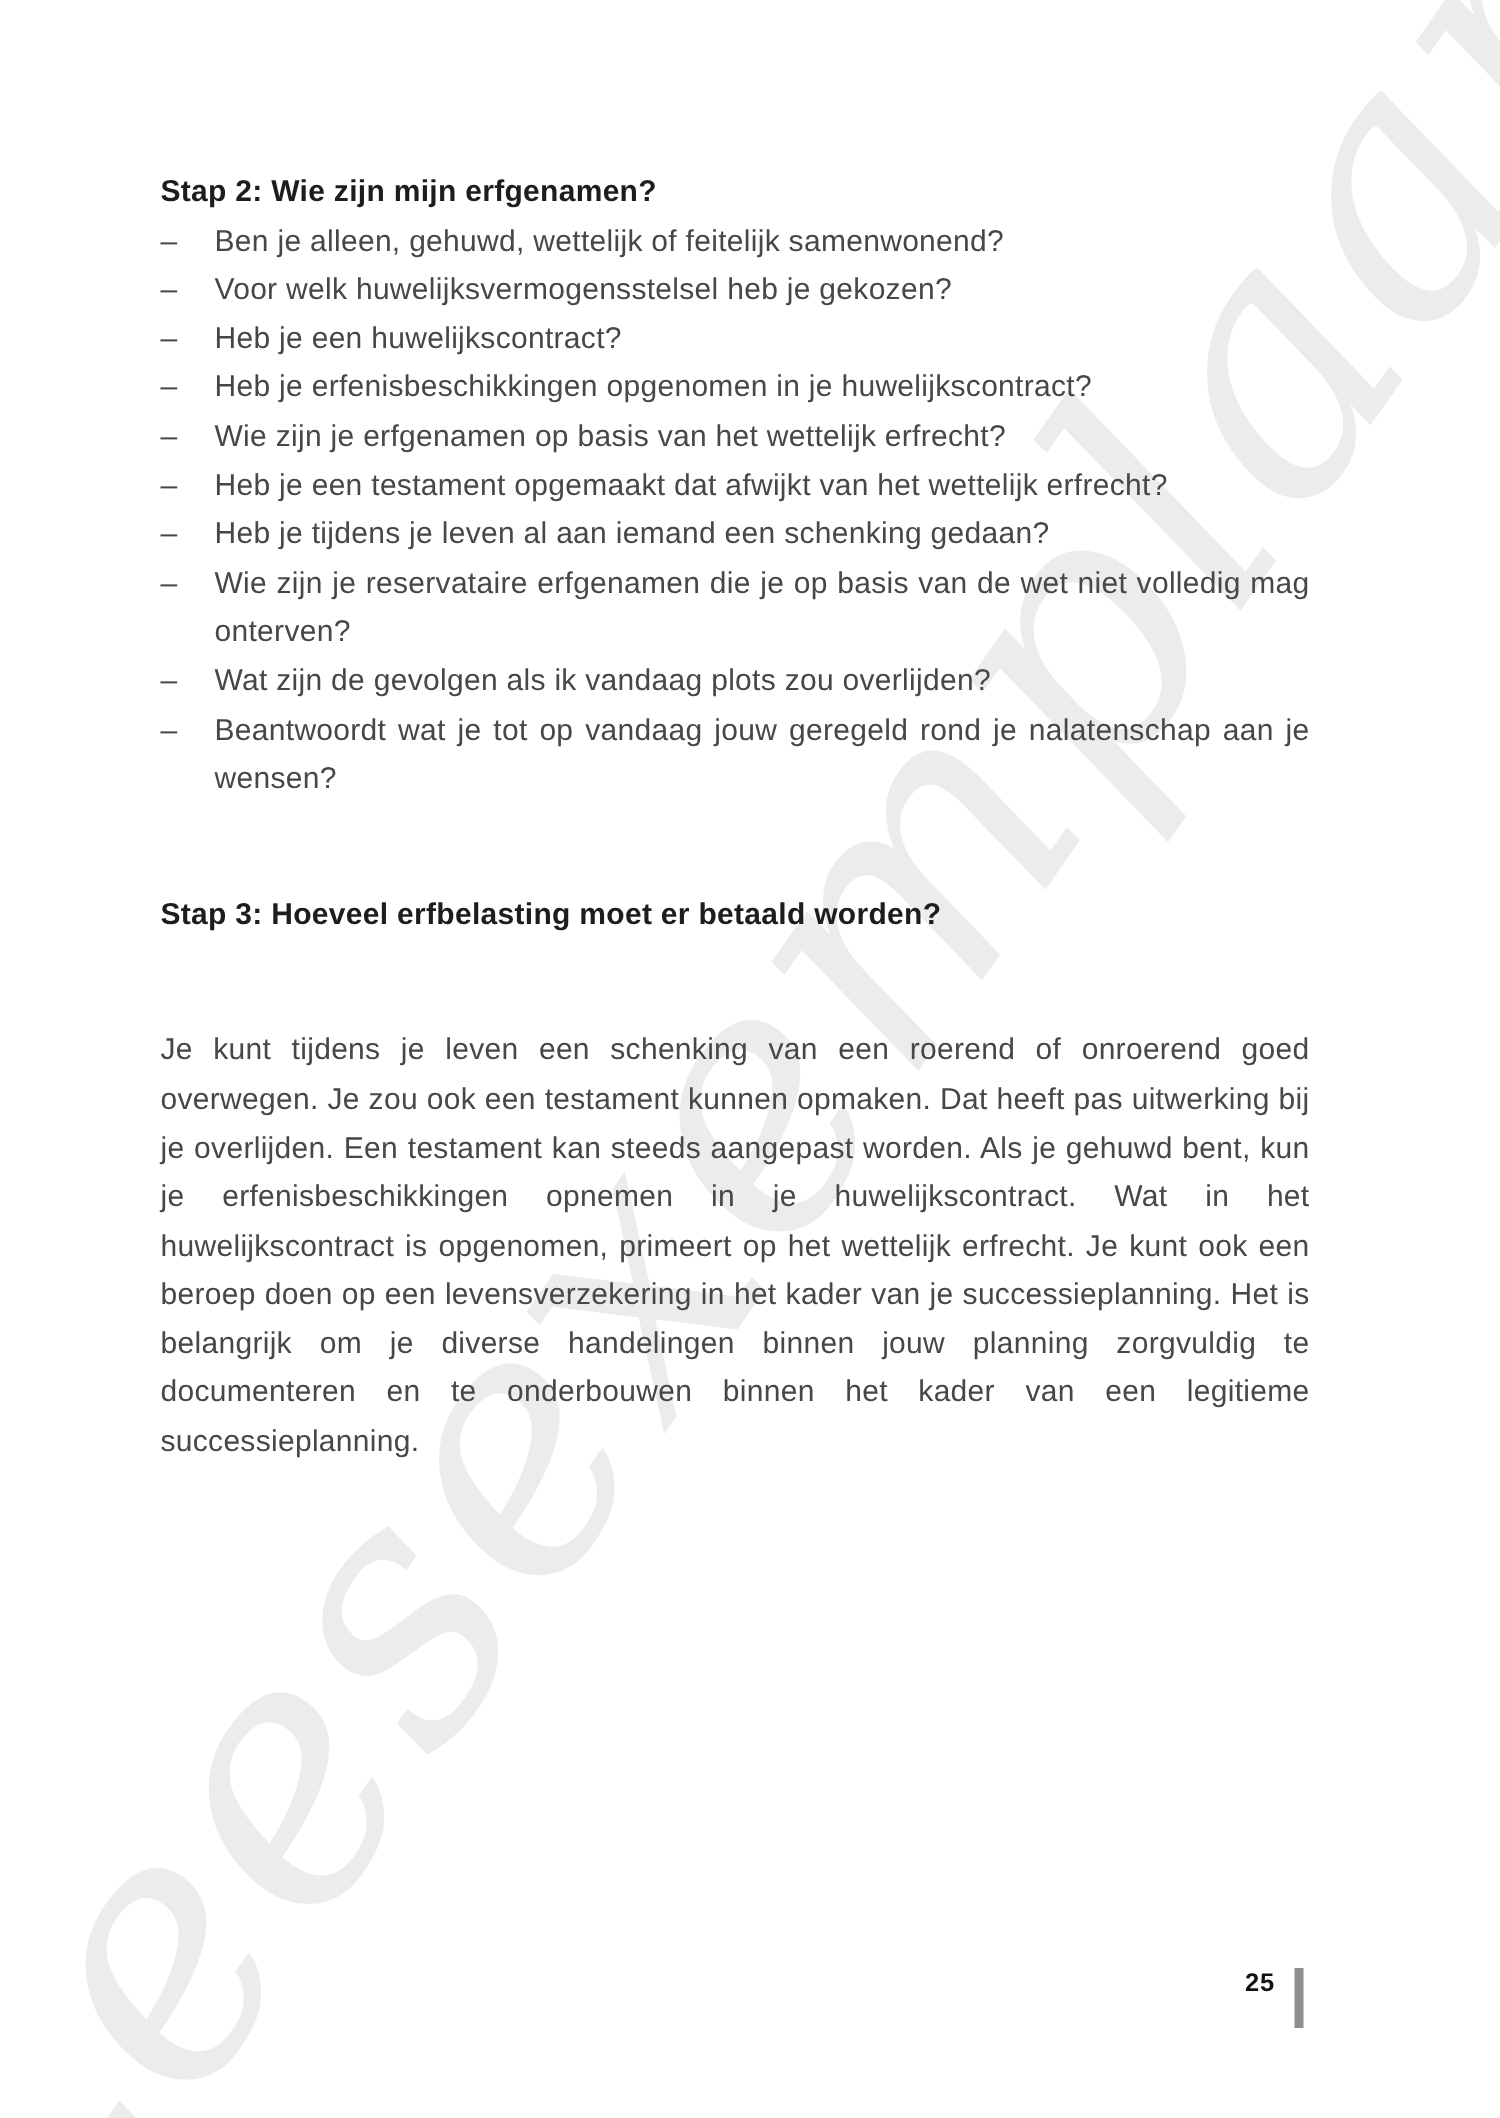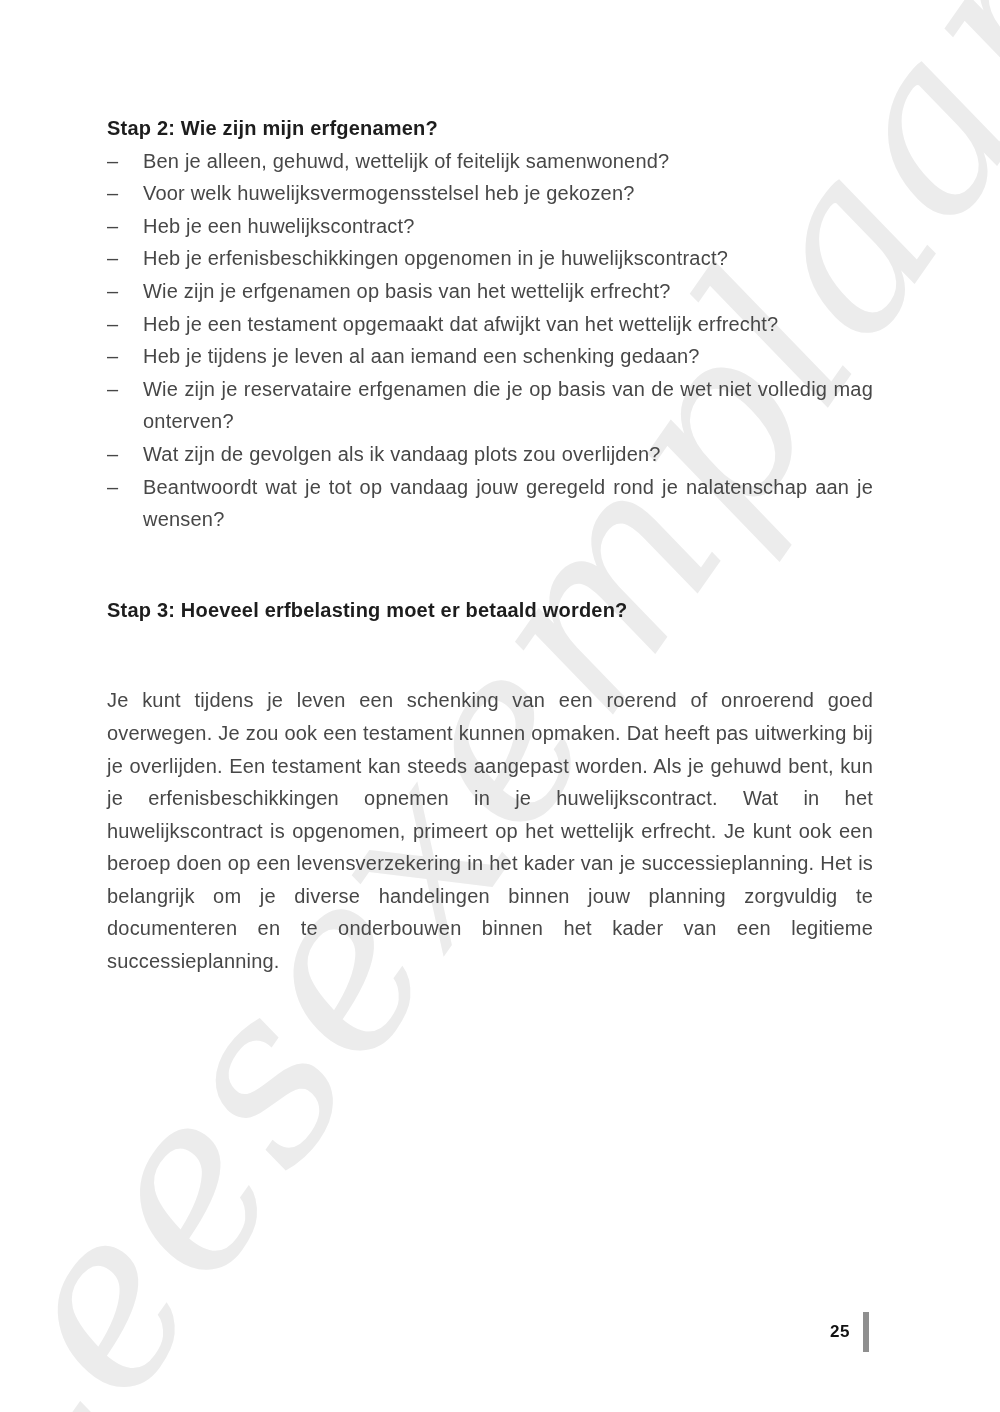--- a/index.html
+++ b/index.html
@@ -70,21 +70,21 @@
   .para {
     margin: 0;
     text-align: justify;
   }
   .para.indent { text-indent: 26px; }
   .footer {
     position: absolute;
     right: 131px;
     bottom: 60px;
     display: flex;
-    align-items: center;
+    align-items: flex-start;
     gap: 13px;
     z-index: 1;
   }
   .page-number {
     font-size: 17px;
     font-weight: 700;
     color: #121212;
     letter-spacing: 0.5px;
   }
   .footer-rule {

